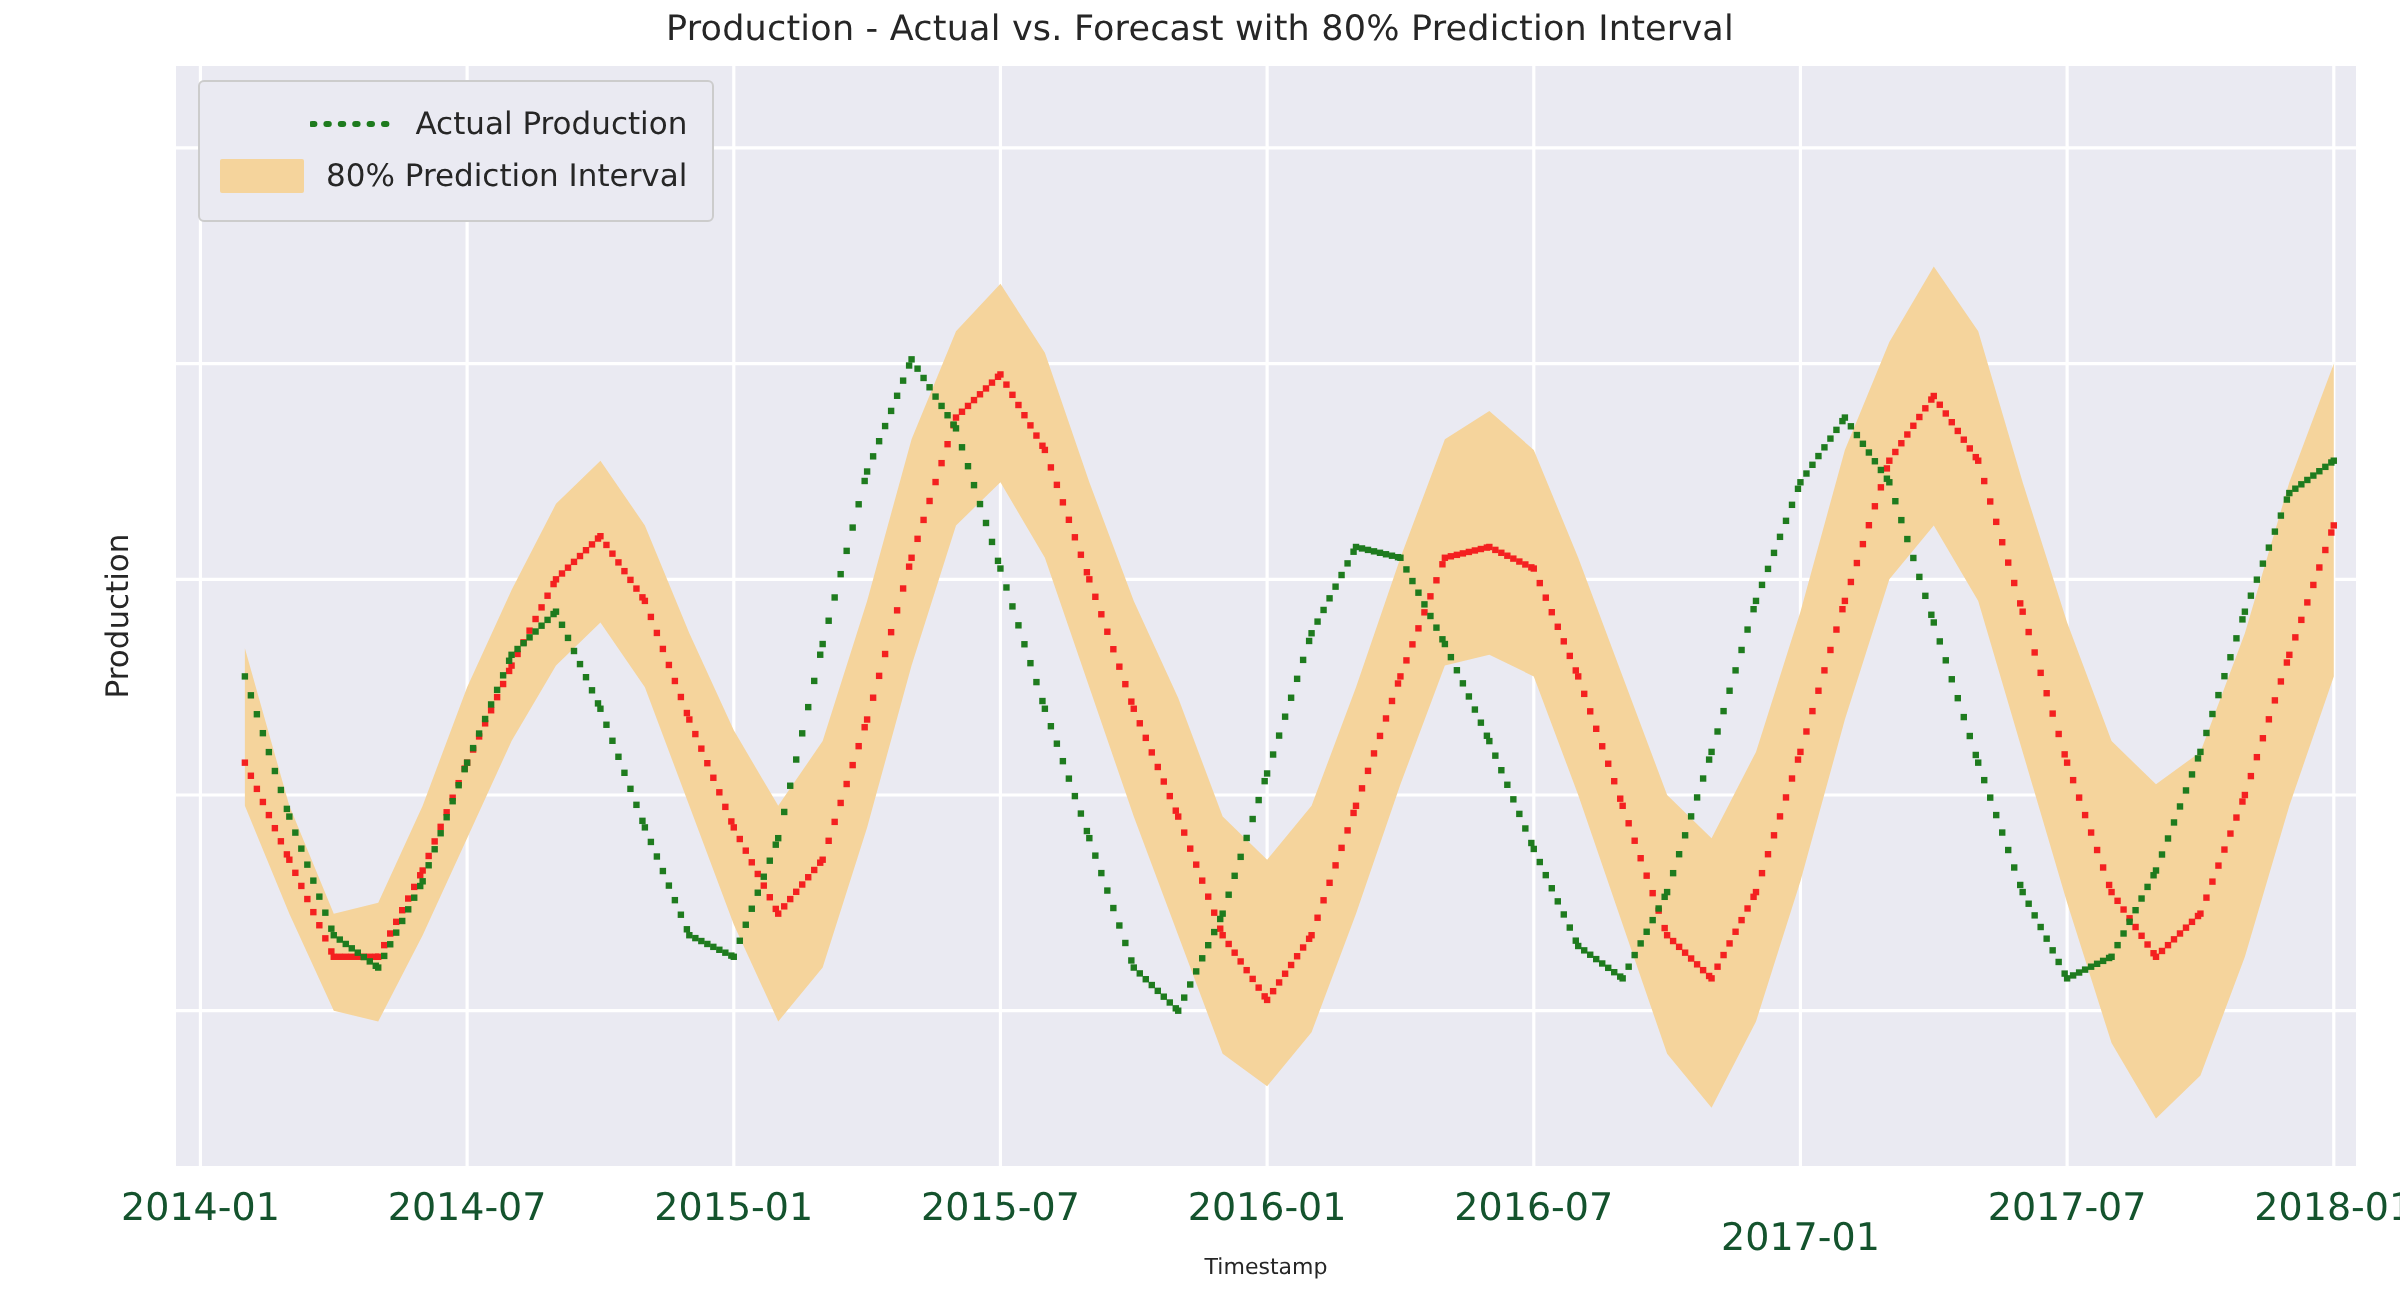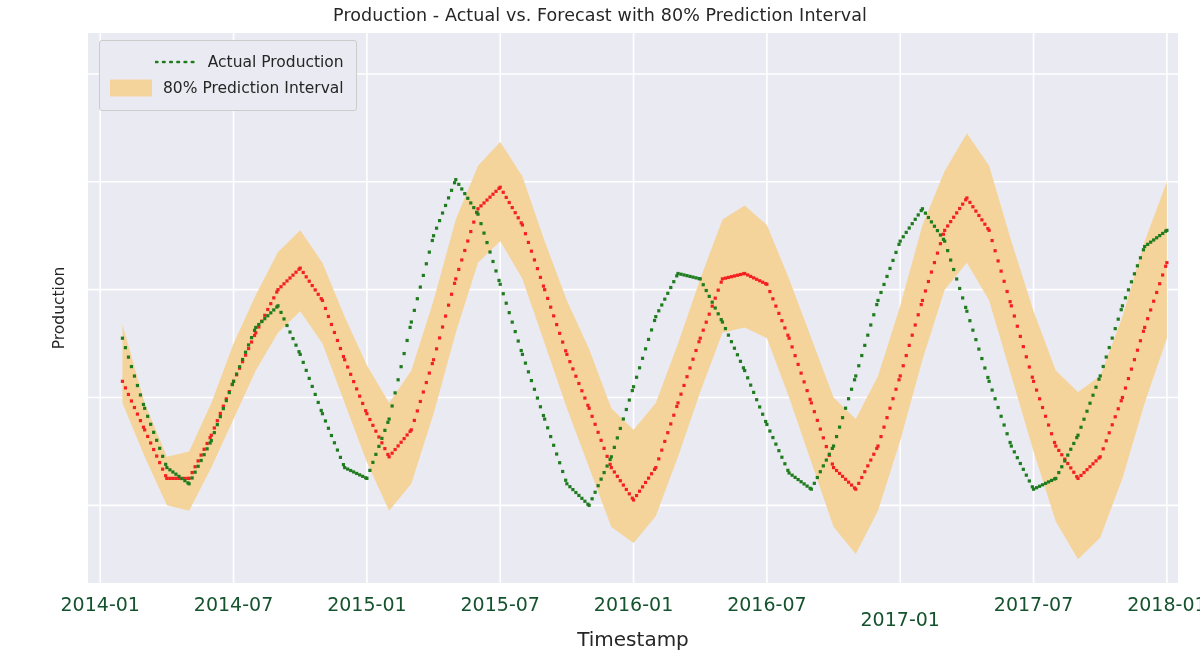--- a/index.html
+++ b/index.html
@@ -50,21 +50,21 @@
     top:560px;
     font-size:19px;
     color:#14532d;
     transform:translateX(-50%);
     white-space:nowrap;
   }
   #xlabel{
     position:absolute;
     left:0;top:594px;width:1090px;
     text-align:center;
-    font-size:20px;color:#262626;
+    font-size:11px;color:#262626;
   }
   
   #legend{
     position:absolute;
     left:11px;top:7px;
     background:#EAEAF2;
     border:1px solid #CCCCCC;
     border-radius:3px;
     padding:8px 12px 9px 10px;
     box-sizing:border-box;

